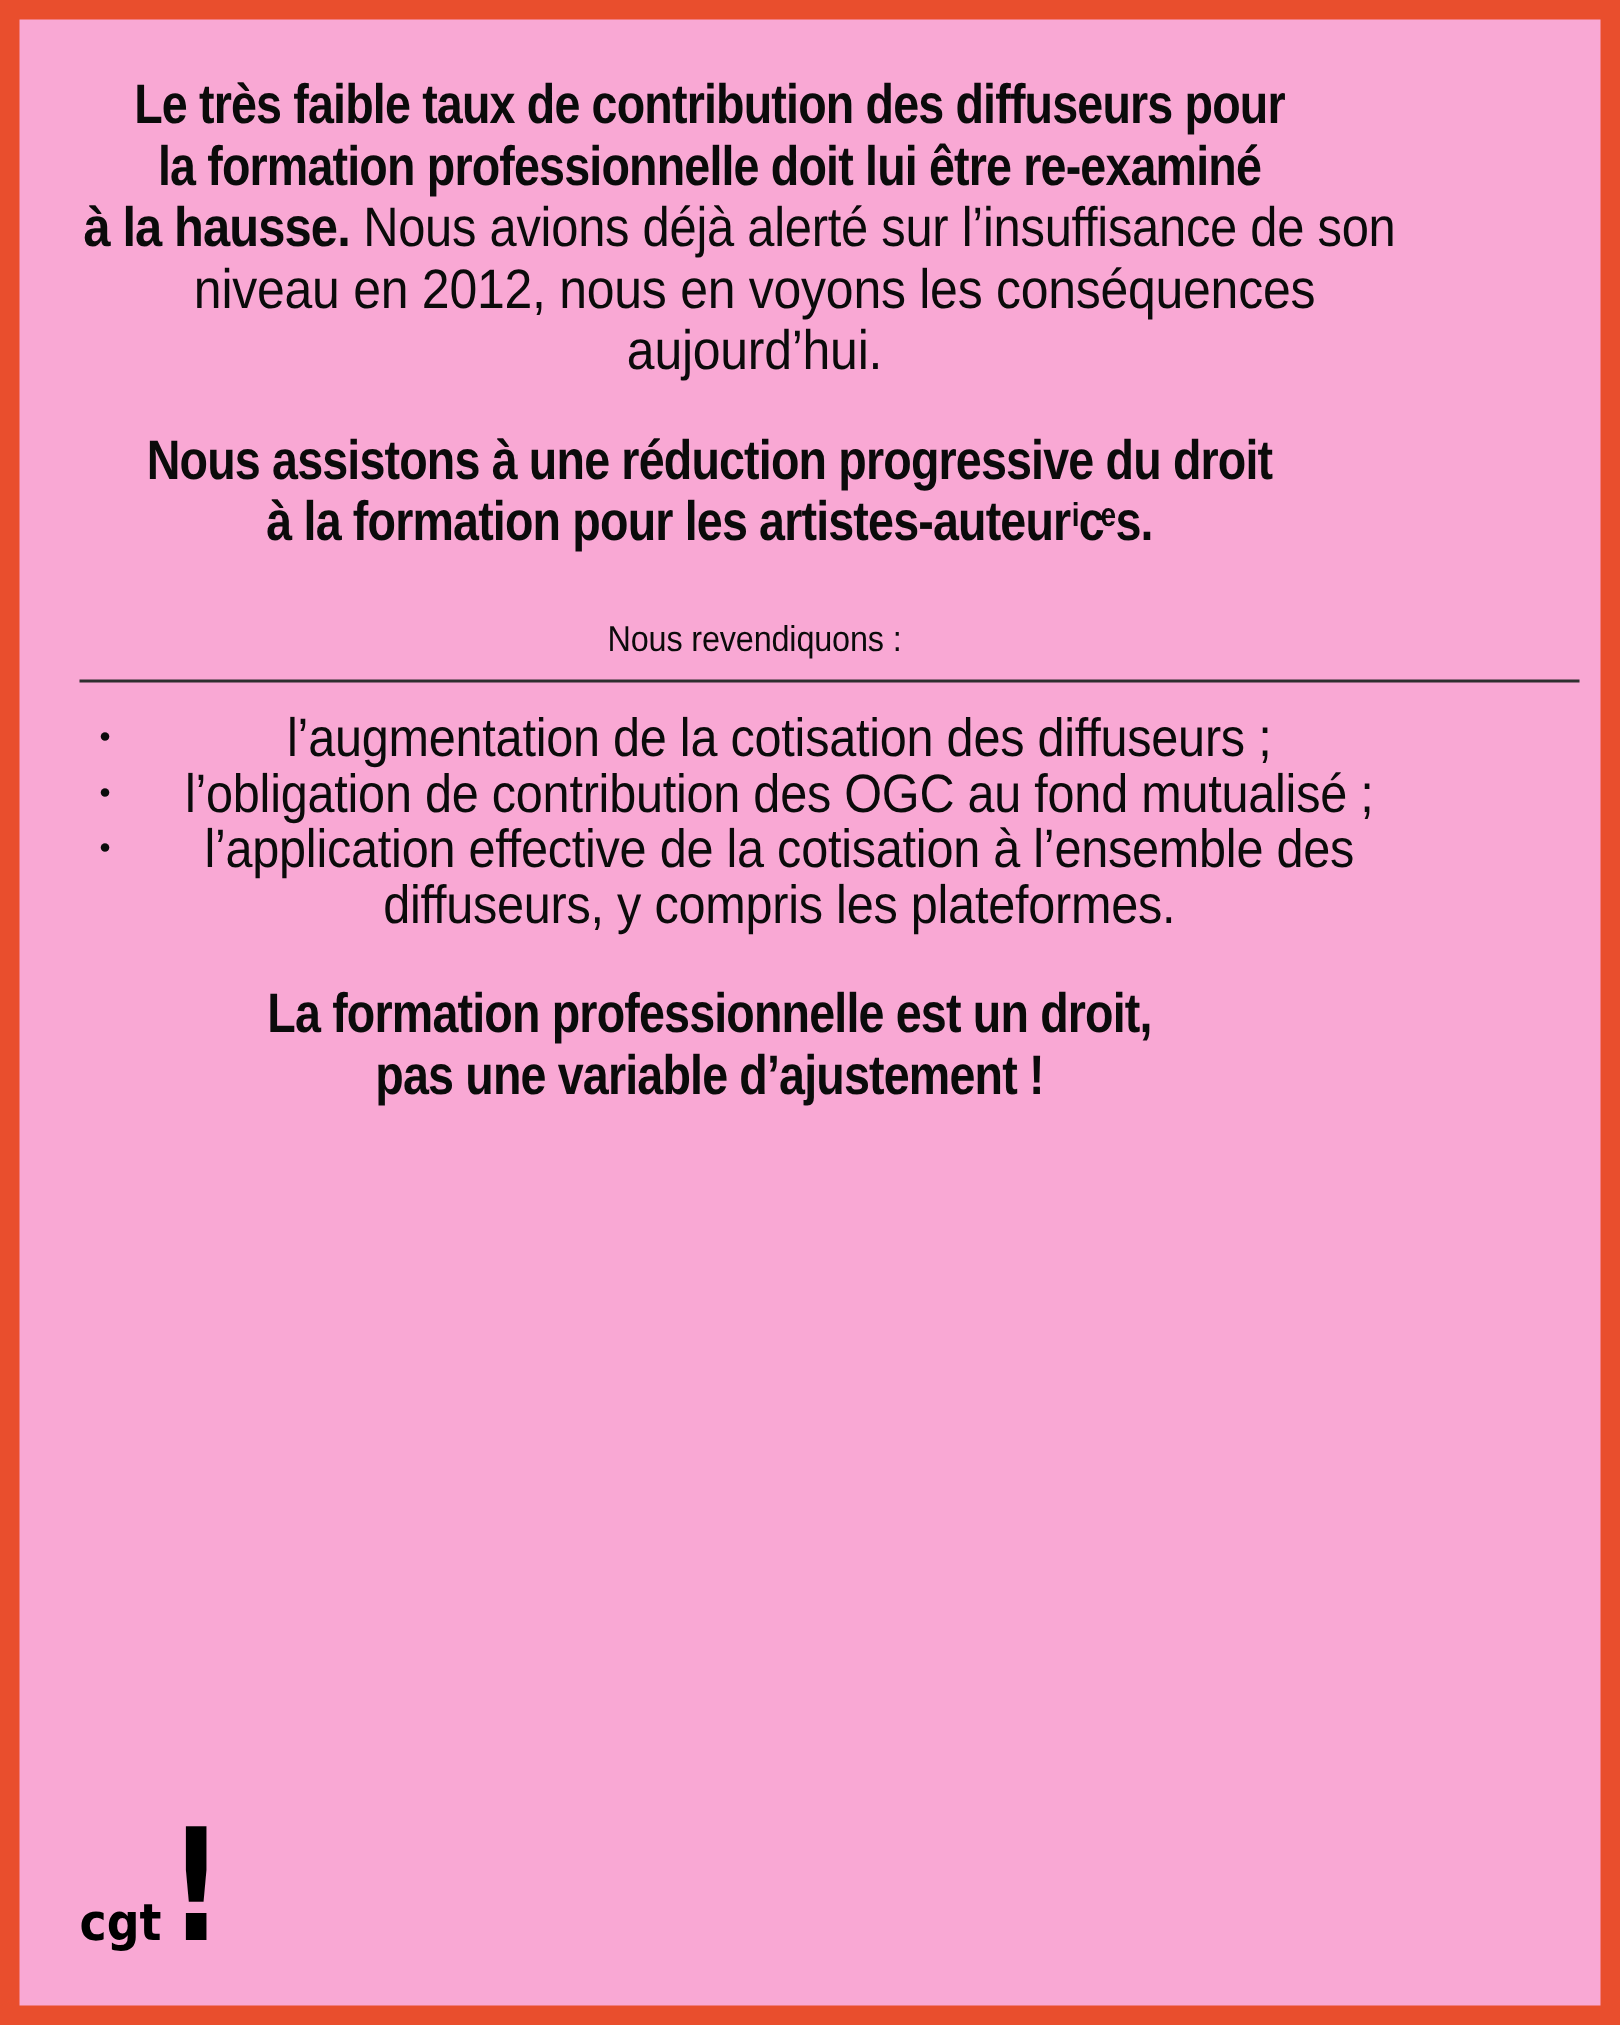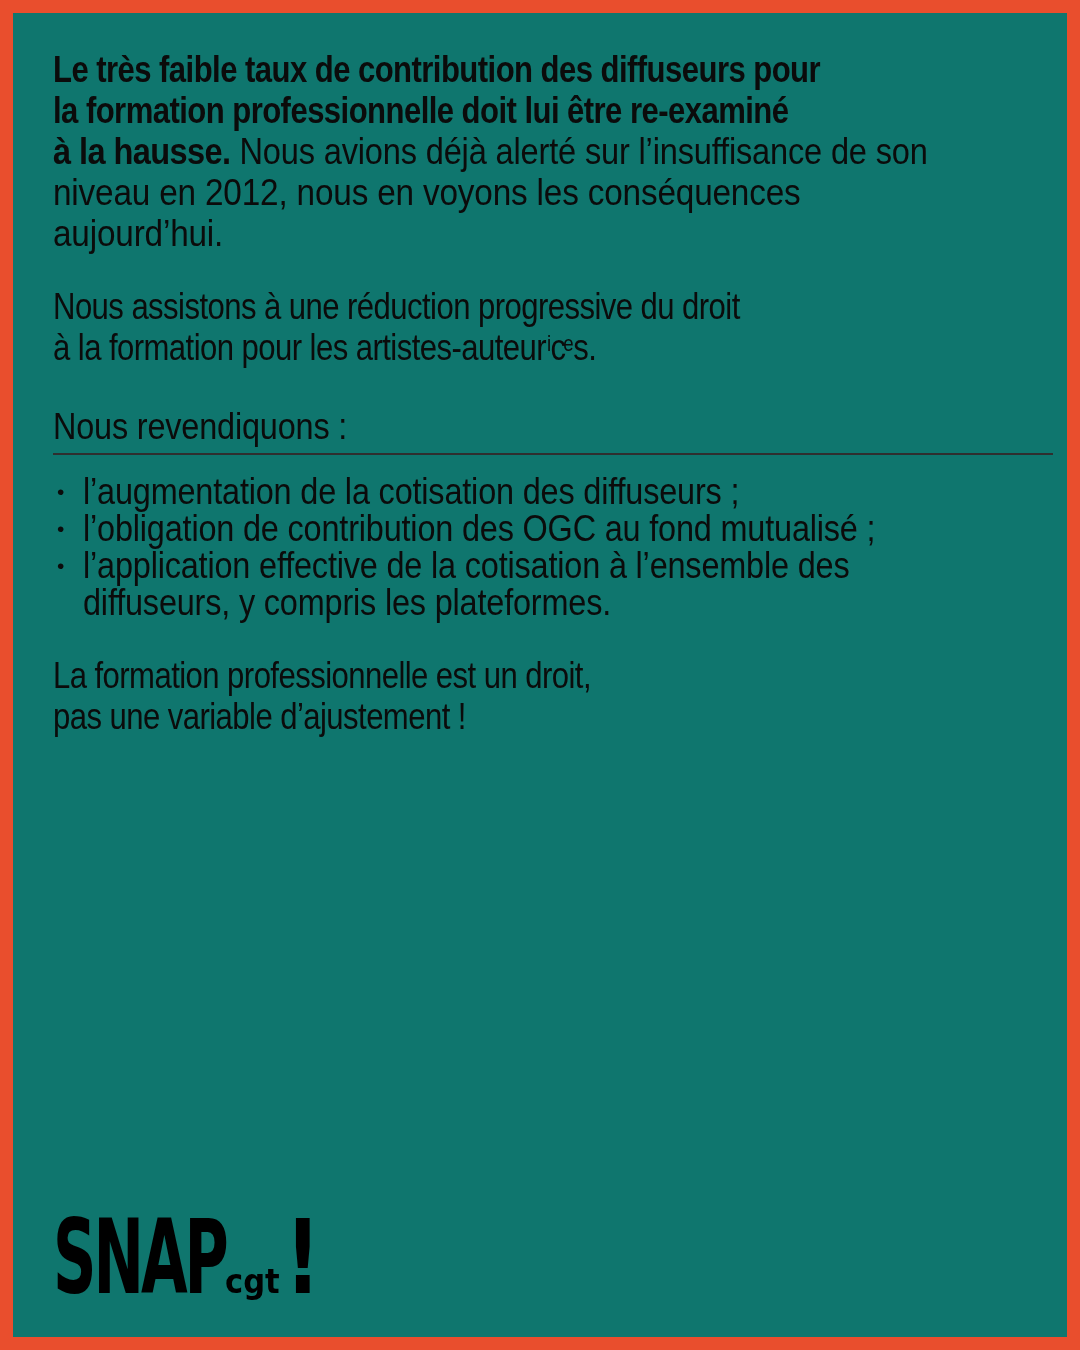--- a/index.html
+++ b/index.html
@@ -8,21 +8,22 @@
     position: relative;
     background: #ffffff;
     font-family: "Liberation Sans", sans-serif;
     color: #0b0b0b;
     overflow: hidden;
   }
   .frame {
     position: absolute; inset: 0;
     box-sizing: border-box;
     border: 13px solid var(--accent, #E94E2D);
-    background: #0f766e;
+    background: #f9a8d4;
+    text-align: center;
   }
   .content {
     position: absolute;
     left: 40px; top: 36px;
     width: 1000px;
   }
   .para { margin: 0; }
   .line {
     display: block;
     white-space: nowrap;
@@ -31,41 +32,41 @@
   .sx84 { transform: scaleX(0.84); }
   .sx88 { transform: scaleX(0.88); }
   .sx90 { transform: scaleX(0.90); }
 
   .intro { font-size: 37px; line-height: 41px; margin-bottom: 32px; }
   .intro strong { font-weight: 700; letter-spacing: -0.018em; }
   .intro .r { font-weight: 400; letter-spacing: -0.005em; }
 
   .bold-para {
     font-size: 37px; line-height: 41px;
-    font-weight: 400; letter-spacing: -0.018em;
+    font-weight: 700; letter-spacing: -0.018em;
   }
   .p2 { margin-bottom: 36px; }
   .p3 { margin-bottom: 40px; }
 
   .lig-i {
     display: inline-block;
     font-size: 0.6em;
     transform: translateY(-0.42em);
     margin-left: 0.05em;
   }
   .lig-e {
     display: inline-block;
     font-size: 0.6em;
     transform: translateY(-0.42em);
     margin-left: -0.12em;
     margin-right: 0.01em;
   }
 
   .demands-heading {
-    font-size: 36px; line-height: 36px;
+    font-size: 24px; line-height: 36px;
     font-weight: 400; letter-spacing: -0.005em;
     margin: 0 0 8px 0;
   }
   .rule {
     border: 0; height: 0;
     border-top: 2px solid #2f2f2f;
     margin: 0 0 18px 0;
     width: 1000px;
   }
   .demands-list {
@@ -168,17 +169,16 @@
     </section>
 
     <p class="para bold-para closing">
       <span class="line sx84">La formation professionnelle est un droit,</span>
       <span class="line sx84">pas une variable d’ajustement !</span>
     </p>
 
   </div>
 
   <div class="logo">
-    <span class="logo-main-box"><span class="logo-main">SNAP</span></span>
     <span class="logo-sub-box"><span class="logo-sub">cgt</span></span>
     <span class="logo-excl">!</span>
   </div>
 </div>
 
 </body></html>

